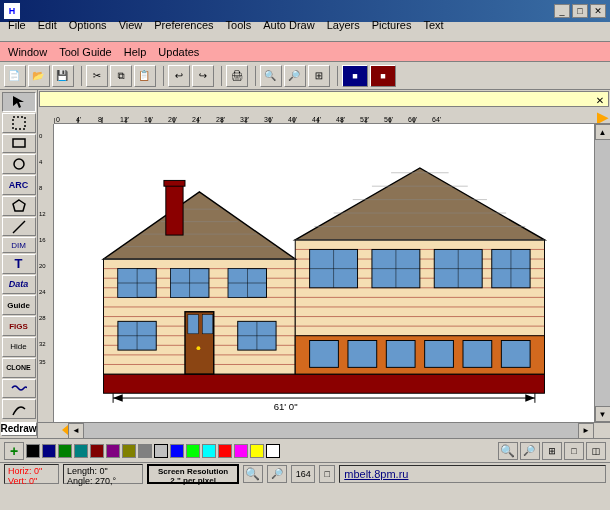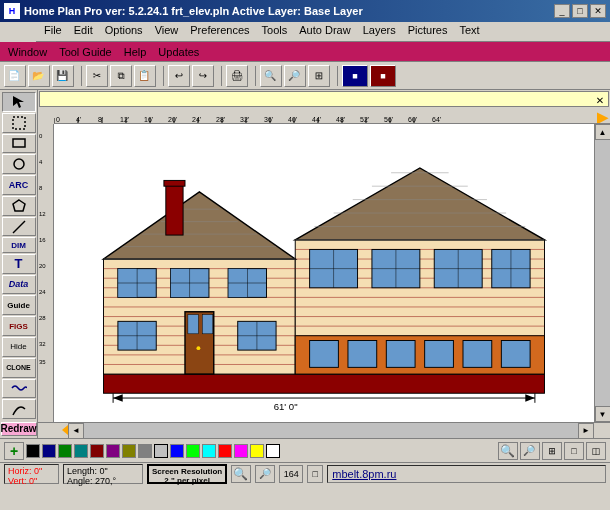--- a/index.html
+++ b/index.html
@@ -59,36 +59,35 @@
       cursor: pointer;
       color: #000;
     }
 
     
     #menu-bar {
       height: 20px;
       background: #d4d0c8;
       border-bottom: 1px solid #808080;
       display: flex;
-      align-items: flex-start;
-      padding: 0 2px;
+      align-items: flex-end;
+      padding: 8px 2px;
       gap: 0;
-      margin-left: 36px;
     }
     .menu-item {
       padding: 2px 6px;
       font-size: 11px;
       cursor: pointer;
       white-space: nowrap;
     }
 
     
     #menu-bar2 {
       height: 20px;
-      background: #be185d;
+      background: #fca5a5;
       border-bottom: 1px solid #808080;
       display: flex;
       align-items: center;
       padding: 0 2px;
       gap: 0;
     }
 
     
     #toolbar {
       height: 28px;
@@ -298,21 +297,21 @@
       font-size: 10px;
     }
     .bt-btn.green {
       color: green;
     }
 
     
     #redraw-btn {
       width: 36px;
       height: 18px;
-      background: #f9a8d4;
+      background: #ffffff;
       border: 1px solid #808080;
       border-top-color: #fff;
       border-left-color: #fff;
       display: flex;
       align-items: center;
       justify-content: center;
       cursor: pointer;
       font-size: 10px;
       font-weight: bold;
     }
@@ -345,21 +344,20 @@
       font-size: 10px;
       font-weight: bold;
     }
   </style>
 </head>
 <body>
 
 <div id="title-bar">
   <div class="title-left">
     <div class="app-icon">H</div>
-    <span class="title-text">Home Plan Pro ver: 5.2.24.1   frt_elev.pln      Active Layer: Base Layer</span>
   </div>
   <div class="win-buttons">
     <div class="win-btn">_</div>
     <div class="win-btn">□</div>
     <div class="win-btn">✕</div>
   </div>
 </div>
 
 <div id="menu-bar">
   <span class="menu-item">File</span>
@@ -430,21 +428,21 @@
     <div class="tool-btn">
       <svg width="16" height="16" viewBox="0 0 16 16">
           <polygon points="8,2 14,6 12,13 4,13 2,6" fill="none" stroke="#000" stroke-width="1.5"></polygon>
         </svg>
     </div>
     <div class="tool-btn">
       <svg width="16" height="16" viewBox="0 0 16 16">
           <line x1="2" y1="14" x2="14" y2="2" stroke="#000" stroke-width="1.5"></line>
         </svg>
     </div>
-    <div class="tool-btn-wide" style="font-size:8px;font-weight:bold;">DIM</div>
+    <div class="tool-btn-wide" style="font-size:8px;font-weight:normal;">DIM</div>
     <div class="tool-btn" style="font-size:13px;font-weight:bold;color:#000080;">T</div>
     <div class="tool-btn" style="font-size:10px;font-style:italic;font-weight:bold;color:#000080;">
       <span style="font-size:9px;font-weight:bold;">Data</span>
     </div>
     <div class="tool-btn" style="font-size:8px;font-weight:bold;">Guide</div>
     <div class="tool-btn" style="font-size:8px;font-weight:bold;color:#800000;">FIGS</div>
     <div class="tool-btn" style="font-size:8px;">Hide</div>
     <div class="tool-btn" style="font-size:7px;font-weight:bold;">CLONE</div>
     <div class="tool-btn">
       <svg width="16" height="10" viewBox="0 0 16 10">
@@ -712,21 +710,21 @@
 
 <div id="status-bar">
   <div class="status-seg" style="color:red;min-width:55px;flex-direction:column;align-items:flex-start;height:20px;padding:1px 3px;">
     <span style="color:red;font-size:9px;">Horiz: 0"</span>
     <span style="color:red;font-size:9px;">Vert: 0"</span>
   </div>
   <div class="status-seg" style="min-width:80px;flex-direction:column;align-items:flex-start;height:20px;padding:1px 3px;">
     <span style="font-size:9px;">Length: 0"</span>
     <span style="font-size:9px;">Angle: 270,°</span>
   </div>
-  <div class="screen-res-seg" style="flex-direction:column;align-items:center;min-width:80px;height:20px;padding:1px 3px;border:2px solid #000;">
+  <div class="screen-res-seg" style="flex-direction:column;align-items:center;min-width:80px;height:20px;padding:1px 9px;border:2px solid #000;">
     <span style="font-size:8px;font-weight:bold;">Screen Resolution</span>
     <span style="font-size:8px;font-weight:bold;">2 " per pixel</span>
   </div>
   <div class="bt-btn" style="font-size:12px;">🔍</div>
   <div class="bt-btn" style="font-size:10px;">🔎</div>
   <div class="bt-btn" style="font-size:9px;width:24px;">164</div>
   <div class="bt-btn" style="font-size:9px;width:16px;">□</div>
   <div class="status-seg" style="font-size:11px;color:#000080;text-decoration:underline;flex:1;">
     <span>mbelt.8pm.ru</span>
   </div>

